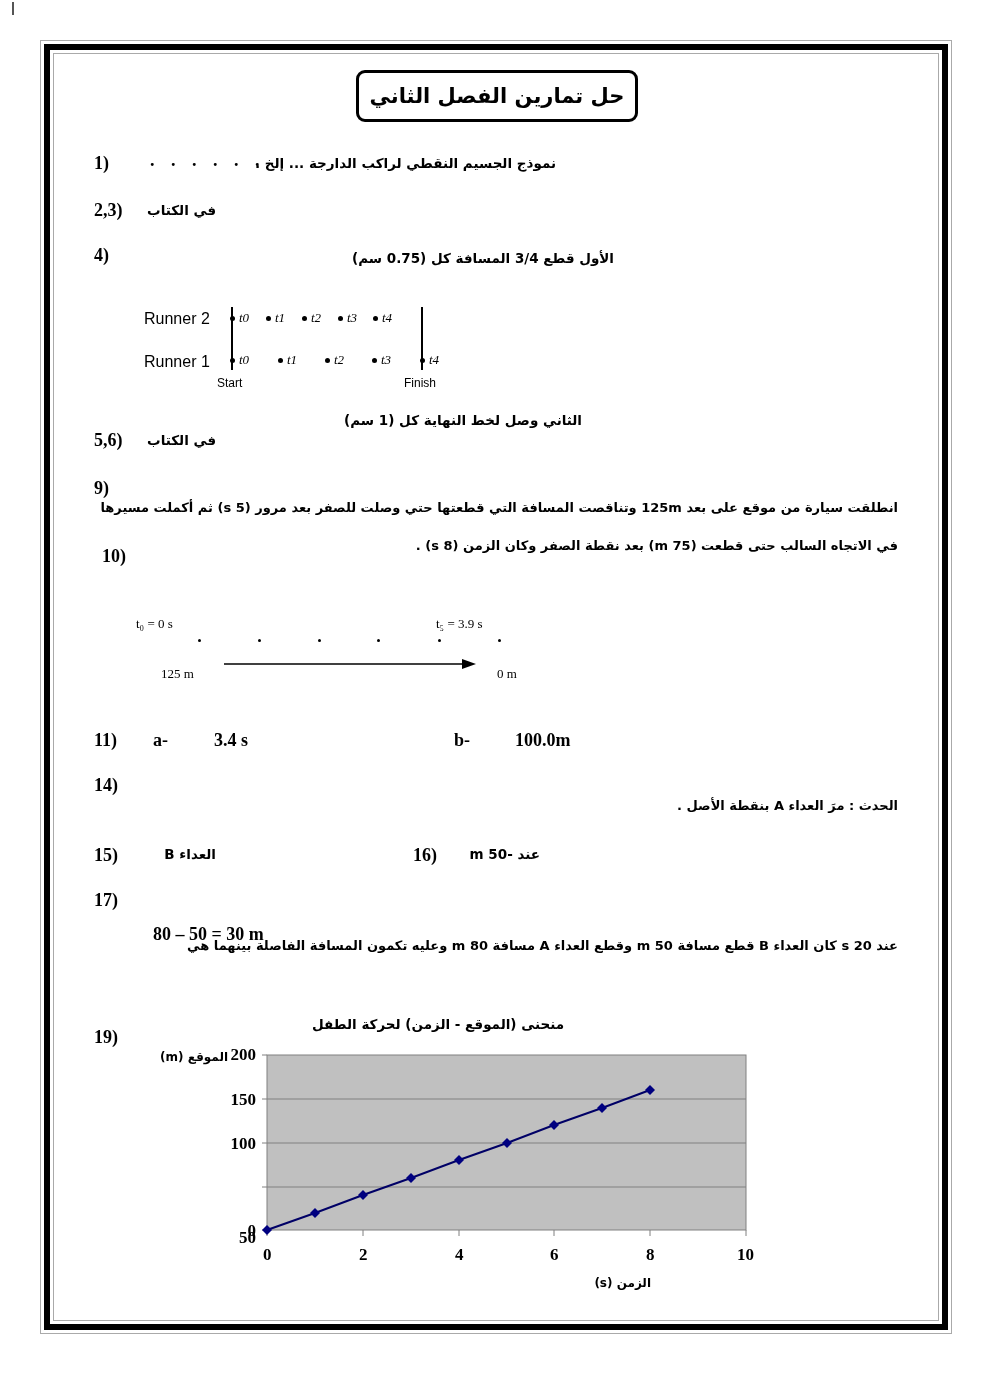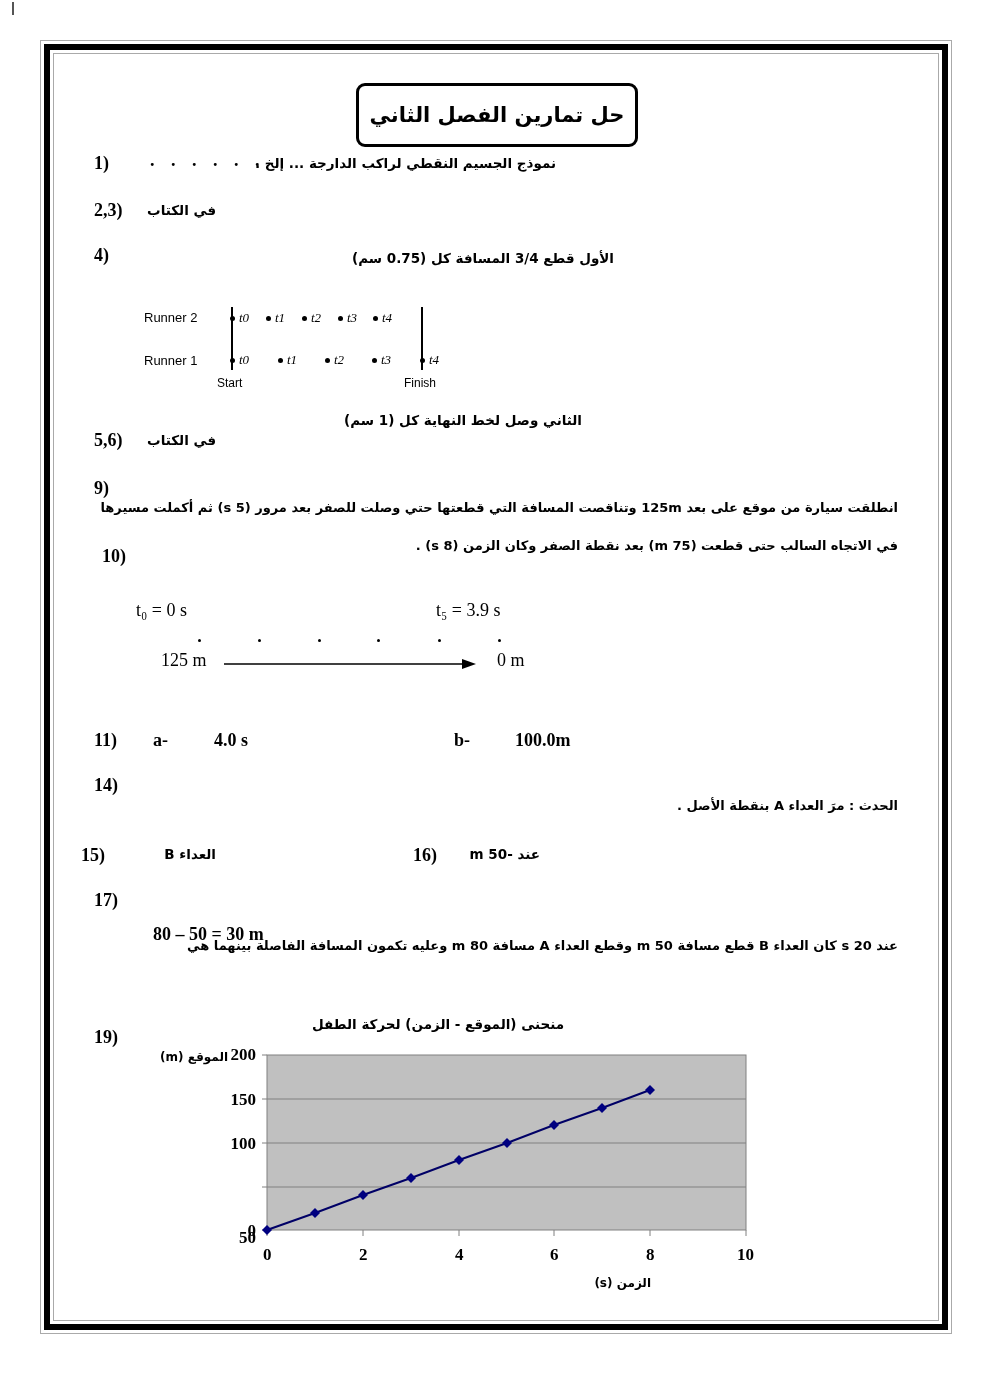--- a/index.html
+++ b/index.html
@@ -6,29 +6,29 @@
   body { width:992px; height:1375px; position:relative; overflow:hidden;
          font-family:"DejaVu Sans", sans-serif; color:#000; }
   .cursor { position:absolute; left:12px; top:2px; width:2px; height:13px; background:#555; }
   .border-outer { position:absolute; left:40px; top:40px; width:912px; height:1294px;
                   border:1px solid #aaa; box-sizing:border-box; }
   .border-thick { position:absolute; left:44px; top:44px; width:904px; height:1286px;
                   border:6px solid #000; box-sizing:border-box; }
   .border-inner { position:absolute; left:53px; top:53px; width:886px; height:1268px;
                   border:1px solid #aaa; box-sizing:border-box; }
   .abs { position:absolute; white-space:nowrap; }
-  .title-box { position:absolute; left:356px; top:83px; width:282px; height:64px;
+  .title-box { position:absolute; left:356px; top:70px; width:282px; height:52px;
                border:3px solid #000; border-radius:9px; box-sizing:border-box;
                display:flex; align-items:center; justify-content:center; }
   .title-box span { font-family:"DejaVu Sans", sans-serif; font-weight:bold; font-size:21px; }
   .num { font-family:"Liberation Serif", serif; font-weight:bold; font-size:18px; }
   .ar { font-family:"DejaVu Sans", sans-serif; font-weight:bold; font-size:13.5px; direction:rtl; }
-  .ser { font-family:"Liberation Serif", serif; font-size:18px; }
+  .ser { font-family:"Liberation Serif", serif; font-size:13px;margin-top:16px; }
   .serb { font-family:"Liberation Serif", serif; font-weight:bold; font-size:17px; }
-  .runner { font-family:"Liberation Sans", sans-serif; font-size:13px; }
+  .runner { font-family:"Liberation Sans", sans-serif; font-size:16px; }
   .ti { font-family:"Liberation Serif", serif; font-style:italic; font-size:13px; }
   .dot { position:absolute; width:5px; height:5px; border-radius:50%; background:#000; }
   .vline { position:absolute; width:2px; background:#000; }
   .para { position:absolute; right:94px; direction:rtl; text-align:right;
           font-family:"DejaVu Sans", sans-serif; font-weight:bold; font-size:13px; line-height:18px; }
 </style>
 </head>
 <body>
 
 <div class="cursor"></div>
@@ -103,28 +103,28 @@
   <div class="abs ser" style="left:161px;top:650px;">125 m</div>
   <svg class="abs" style="left:224px;top:658px;" width="252" height="12">
     <line x1="0" y1="6" x2="238" y2="6" stroke="#000" stroke-width="1.5"></line>
     <polygon points="238,1 252,6 238,11" fill="#000"></polygon>
   </svg>
   <div class="abs ser" style="left:497px;top:650px;">0 m</div>
 </div>
 
 <div class="abs num" style="left:94px;top:730px;">11)</div>
 <div class="abs num" style="left:153px;top:730px;">a-</div>
-<div class="abs num" style="left:214px;top:730px;">4.0 s</div>
+<div class="abs num" style="left:214px;top:730px;">3.4 s</div>
 <div class="abs num" style="left:454px;top:730px;">b-</div>
 <div class="abs num" style="left:515px;top:730px;">100.0m</div>
 
 <div class="abs num" style="left:94px;top:775px;">14)</div>
 <div class="abs ar" style="right:94px;top:798px;font-size:13px;">الحدث : مرَ العداء A بنقطة الأصل .</div>
 
-<div class="abs num" style="left:81px;top:845px;">15)</div>
+<div class="abs num" style="left:94px;top:845px;">15)</div>
 <div class="abs ar" style="right:776px;top:846px;">العداء B</div>
 <div class="abs num" style="left:413px;top:845px;">16)</div>
 <div class="abs ar" style="right:452px;top:846px;">عند -50 m</div>
 
 <div class="abs num" style="left:94px;top:890px;">17)</div>
 <div class="para" style="top:937px;">عند 20 s كان العداء  B قطع مسافة  50 m وقطع العداء  A مسافة  80 m وعليه تكمون المسافة الفاصلة بينهما هي</div>
 <div class="abs num" style="left:153px;top:924px;">80 – 50 = 30 m</div>
 
 <div class="abs num" style="left:94px;top:983px;margin-top:44px;">19)</div>
 

